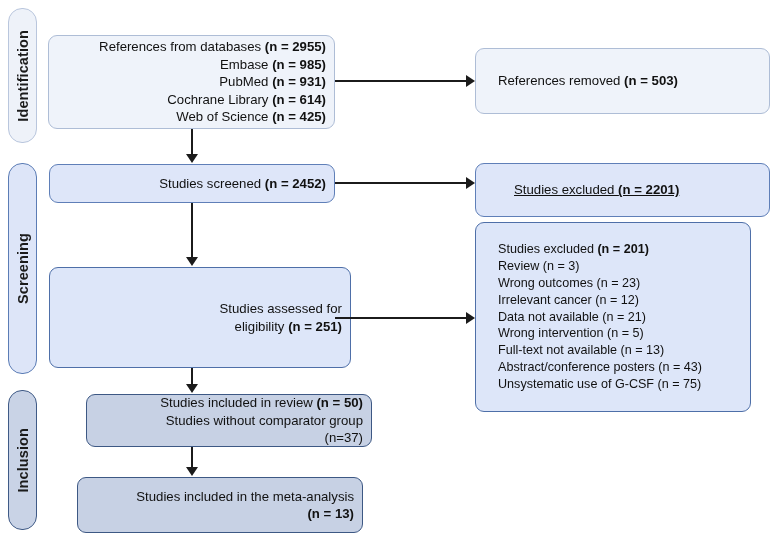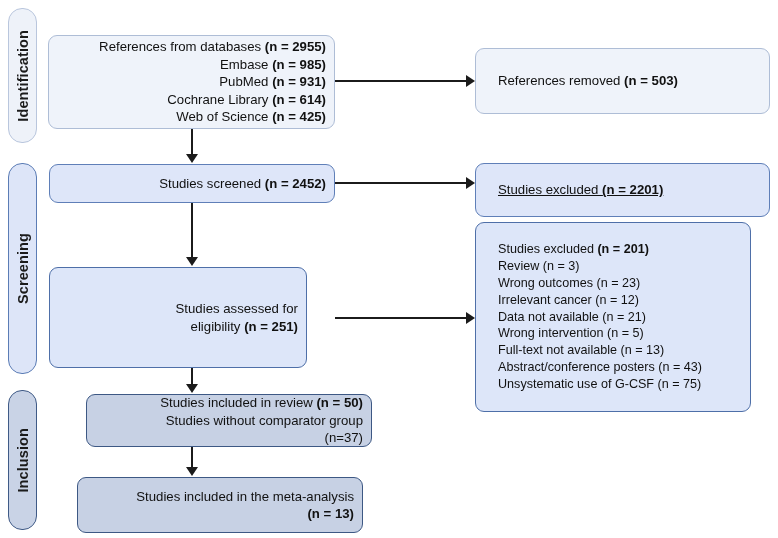--- a/index.html
+++ b/index.html
@@ -62,28 +62,28 @@
     align-items: center;
     font-size: 13.2px;
     line-height: 1.32;
     color: #111111;
   }
   .node .node-text { width: 100%; }
   .node.center .node-text { text-align: right; padding: 0 8px; }
   .node.leftal .node-text { text-align: left; padding: 0 0 0 22px; }
 
   .fill-pale   { background: #eff3fa; border: 1.4px solid #aebdd6; }
-  .fill-light  { background: #dee6f9; border: 1.4px solid #5f7fb8; }
+  .fill-light  { background: #dee6f9; border: 1.4px solid #5f7fb8; padding-left: 16px; }
   .fill-mid    { background: #dde6f9; border: 1.4px solid #4e6fa8; }
   .fill-dark   { background: #c7d1e4; border: 1.6px solid #3d5884; margin-left: 37px; }
 
   
   #node-databases      { left: 48px;  top: 35px;  width: 287px; height: 94px; }
   #node-screened       { left: 49px;  top: 164px; width: 286px; height: 39px; }
-  #node-eligibility    { left: 49px;  top: 267px; width: 258px; height: 101px; }
+  #node-eligibility    { left: 49px;  top: 267px; width: 302px; height: 101px; }
   #node-included       { left: 49px;  top: 394px; width: 286px; height: 53px; }
   #node-meta           { left: 40px;  top: 477px; width: 286px; height: 56px; }
 
   #node-removed        { left: 475px; top: 48px;  width: 295px; height: 66px; }
   #node-excluded-screen{ left: 475px; top: 163px; width: 295px; height: 54px; text-decoration: underline; }
   #node-excluded-elig  { left: 475px; top: 222px; width: 276px; height: 190px; }
 
   .reasons { font-size: 12.6px; line-height: 1.335; }
   .reasons div { white-space: nowrap; }
 

